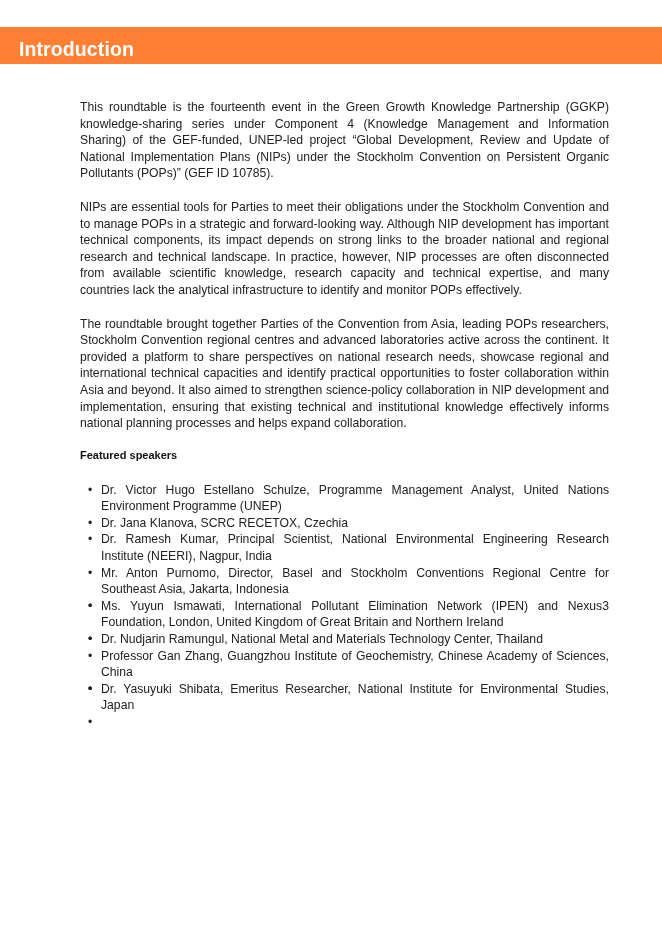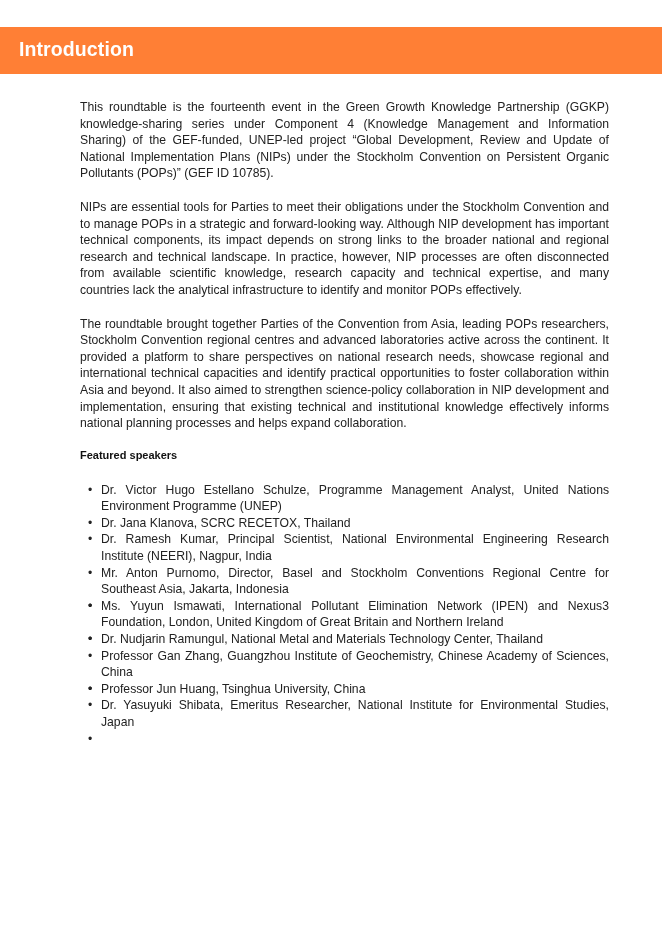--- a/index.html
+++ b/index.html
@@ -1,18 +1,18 @@
 <!DOCTYPE html>
 <html><head>
   <meta charset="utf-8">
   <style>
     html, body { margin: 0; padding: 0; background: #ffffff; }
     body { width: 662px; height: 936px; position: relative; overflow: hidden;
       font-family: "Liberation Sans", sans-serif; color: #1a1a1a; }
-    .header { position: absolute; left: 0; top: 27px; width: 662px; height: 47px;
+    .header { position: absolute; left: 0; top: 27px; width: 662px; height: 37px;
       background: #ff7f35; }
     .header h1 { margin: 0; position: absolute; left: 19px; top: 11px;
       font-size: 19.5px; font-weight: bold; color: #ffffff; letter-spacing: 0.1px; }
     .content { position: absolute; left: 80px; top: 99px; width: 529px; }
     p { margin: 0 0 17px 0; font-size: 12.2px; line-height: 16.6px; text-align: justify; color: #222; }
     h2 { margin: 17px 0 21px 0; font-size: 11px; font-weight: bold; color: #111; }
     ul { margin: 0; padding: 0 0 0 21px; list-style: none; }
     li { position: relative; font-size: 12.2px; line-height: 16.6px; text-align: justify; color: #222; }
     li .bullet { position: absolute; left: -13px; top: 0; }
   </style>
@@ -23,26 +23,26 @@
   <h1>Introduction</h1>
 </div>
 
 <div class="content">
   <p>This roundtable is the fourteenth event in the Green Growth Knowledge Partnership (GGKP) knowledge-sharing series under Component 4 (Knowledge Management and Information Sharing) of the GEF-funded, UNEP-led project “Global Development, Review and Update of National Implementation Plans (NIPs) under the Stockholm Convention on Persistent Organic Pollutants (POPs)” (GEF ID 10785).</p>
   <p>NIPs are essential tools for Parties to meet their obligations under the Stockholm Convention and to manage POPs in a strategic and forward-looking way. Although NIP development has important technical components, its impact depends on strong links to the broader national and regional research and technical landscape. In practice, however, NIP processes are often disconnected from available scientific knowledge, research capacity and technical expertise, and many countries lack the analytical infrastructure to identify and monitor POPs effectively.</p>
   <p>The roundtable brought together Parties of the Convention from Asia, leading POPs researchers, Stockholm Convention regional centres and advanced laboratories active across the continent. It provided a platform to share perspectives on national research needs, showcase regional and international technical capacities and identify practical opportunities to foster collaboration within Asia and beyond. It also aimed to strengthen science-policy collaboration in NIP development and implementation, ensuring that existing technical and institutional knowledge effectively informs national planning processes and helps expand collaboration.</p>
   <h2>Featured speakers</h2>
   <ul>
     <li><span class="bullet">•</span><span>Dr. Victor Hugo Estellano Schulze, Programme Management Analyst, United Nations Environment Programme (UNEP)</span></li>
-    <li><span class="bullet">•</span><span>Dr. Jana Klanova, SCRC RECETOX, Thailand</span></li>
+    <li><span class="bullet">•</span><span>Dr. Jana Klanova, SCRC RECETOX, Czechia</span></li>
     <li><span class="bullet">•</span><span>Dr. Ramesh Kumar, Principal Scientist, National Environmental Engineering Research Institute (NEERI), Nagpur, India</span></li>
     <li><span class="bullet">•</span><span>Mr. Anton Purnomo, Director, Basel and Stockholm Conventions Regional Centre for Southeast Asia, Jakarta, Indonesia</span></li>
     <li><span class="bullet">•</span></li>
     <li><span class="bullet">•</span><span>Ms. Yuyun Ismawati, International Pollutant Elimination Network (IPEN) and Nexus3 Foundation, London, United Kingdom of Great Britain and Northern Ireland</span></li>
     <li><span class="bullet">•</span></li>
     <li><span class="bullet">•</span><span>Dr. Nudjarin Ramungul, National Metal and Materials Technology Center, Thailand</span></li>
     <li><span class="bullet">•</span><span>Professor Gan Zhang, Guangzhou Institute of Geochemistry, Chinese Academy of Sciences, China</span></li>
     <li><span class="bullet">•</span></li>
-    <li><span class="bullet">•</span><span>Professor Jun Huang, Tsinghua University, China</span></li>
+    <li><span class="bullet">•</span></li>
     <li><span class="bullet">•</span><span>Dr. Yasuyuki Shibata, Emeritus Researcher, National Institute for Environmental Studies, Japan</span></li>
     <li><span class="bullet">•</span></li>
   </ul>
 </div>
 
 </body></html>

